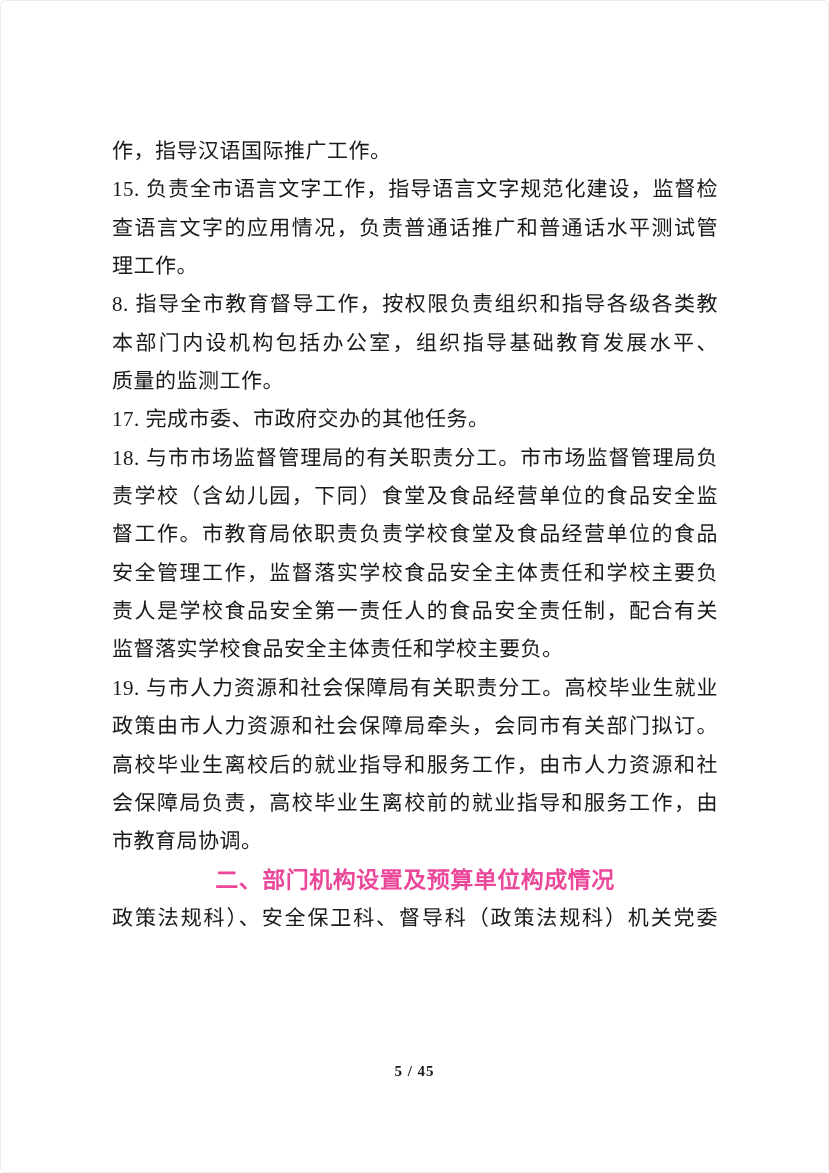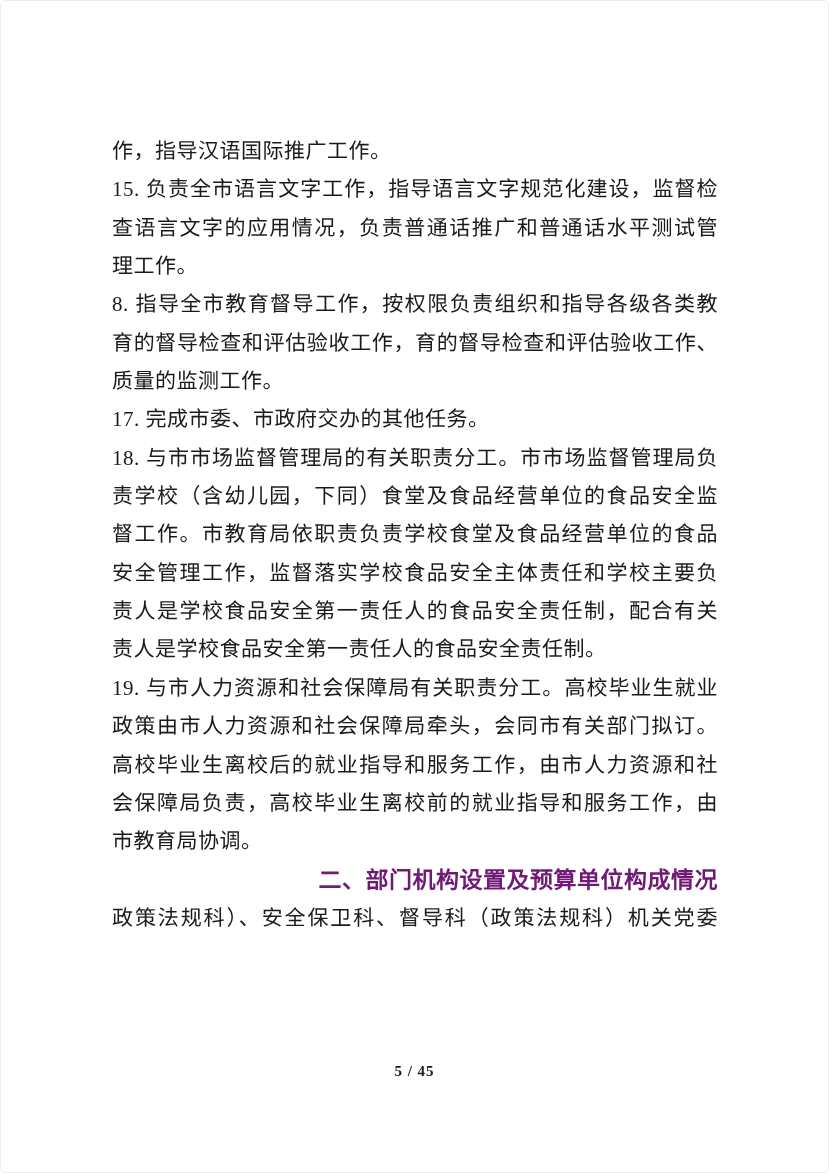--- a/index.html
+++ b/index.html
@@ -39,22 +39,22 @@
     -moz-text-align-last: justify;
   }
   .end {
     text-align: left;
   }
   .heading {
     font-family: "Liberation Sans", "DejaVu Sans", sans-serif;
     font-weight: 700;
     font-size: 23px;
     letter-spacing: 0.5px;
-    color: #701a75;
-    text-align: right;
+    color: #ec4899;
+    text-align: center;
   }
   .footer {
     position: absolute;
     left: 0;
     top: 1062px;
     width: 100%;
     text-align: center;
     font-family: "Liberation Serif", "DejaVu Serif", serif;
     font-weight: 700;
     font-size: 15px;
@@ -65,29 +65,29 @@
 </head>
 <body>
 
 <div class="page">
   <div class="content">
     <div class="ln end">作，指导汉语国际推广工作。</div>
     <div class="ln just">15. 负责全市语言文字工作，指导语言文字规范化建设，监督检</div>
     <div class="ln just">查语言文字的应用情况，负责普通话推广和普通话水平测试管</div>
     <div class="ln end">理工作。</div>
     <div class="ln just">8. 指导全市教育督导工作，按权限负责组织和指导各级各类教</div>
-    <div class="ln just">育的督导检查和评估验收工作，育的督导检查和评估验收工作、</div>
+    <div class="ln just">本部门内设机构包括办公室，组织指导基础教育发展水平、</div>
     <div class="ln end">质量的监测工作。</div>
     <div class="ln end">17. 完成市委、市政府交办的其他任务。</div>
     <div class="ln just">18. 与市市场监督管理局的有关职责分工。市市场监督管理局负</div>
     <div class="ln just">责学校（含幼儿园，下同）食堂及食品经营单位的食品安全监</div>
     <div class="ln just">督工作。市教育局依职责负责学校食堂及食品经营单位的食品</div>
     <div class="ln just">安全管理工作，监督落实学校食品安全主体责任和学校主要负</div>
     <div class="ln just">责人是学校食品安全第一责任人的食品安全责任制，配合有关</div>
-    <div class="ln end">责人是学校食品安全第一责任人的食品安全责任制。</div>
+    <div class="ln end">监督落实学校食品安全主体责任和学校主要负。</div>
     <div class="ln just">19. 与市人力资源和社会保障局有关职责分工。高校毕业生就业</div>
     <div class="ln just">政策由市人力资源和社会保障局牵头，会同市有关部门拟订。</div>
     <div class="ln just">高校毕业生离校后的就业指导和服务工作，由市人力资源和社</div>
     <div class="ln just">会保障局负责，高校毕业生离校前的就业指导和服务工作，由</div>
     <div class="ln end">市教育局协调。</div>
     <div class="ln heading">二、部门机构设置及预算单位构成情况</div>
     <div class="ln just">政策法规科）、安全保卫科、督导科（政策法规科）机关党委（党</div>
   </div>
 
   <div class="footer">5 / 45</div>

